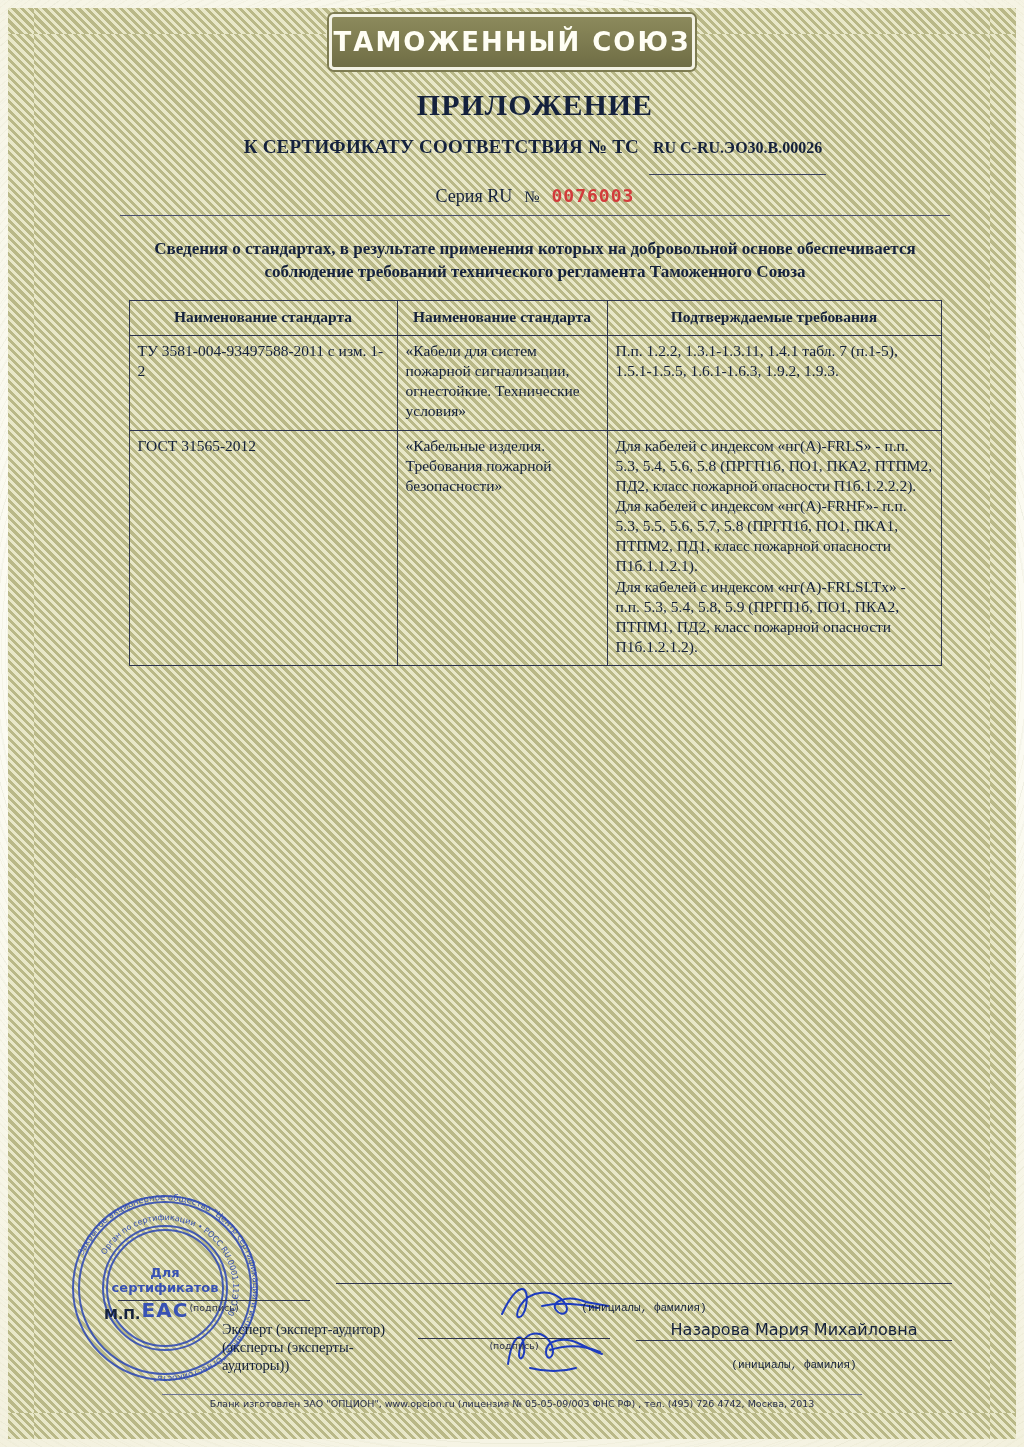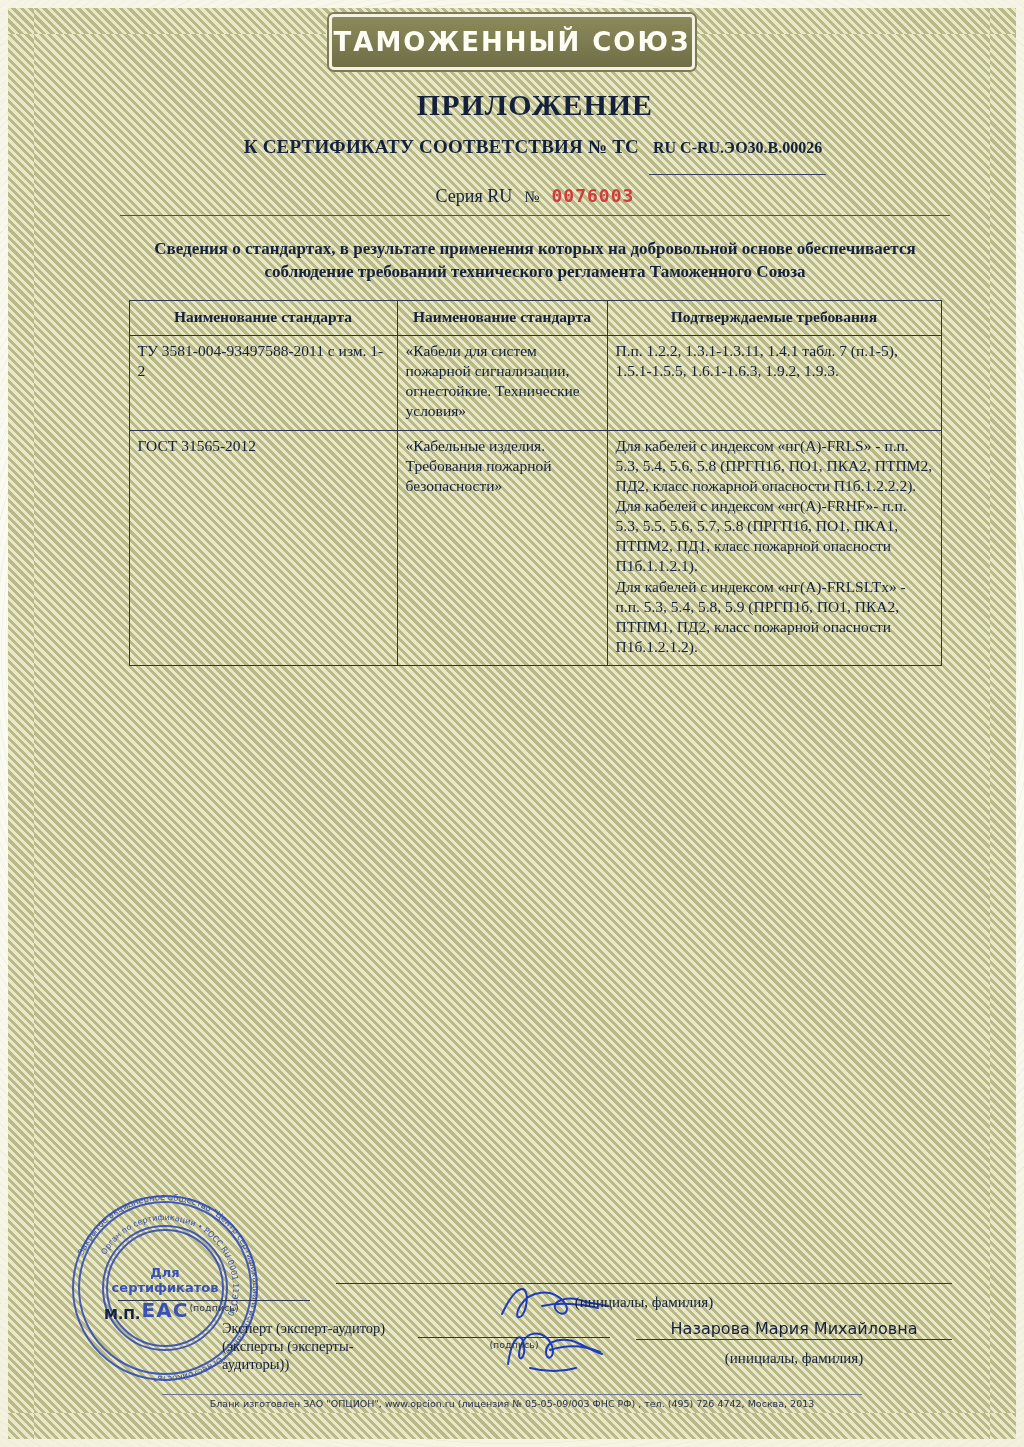--- a/index.html
+++ b/index.html
@@ -212,24 +212,24 @@
   }
   .sig-name {
     flex: 1;
     text-align: center;
   }
   .sig-name .nm {
     font-size: 16px;
     font-family: "DejaVu Sans", sans-serif;
   }
   .sig-name .cap {
-    font-size: 15px;
-    font-family: Liberation Serif, serif;
+    font-size: 11px;
+    font-family: Liberation Mono, monospace;
     border-top: 1px solid #2c3350;
-    padding-top: 10px;
+    padding-top: 18px;
     margin: 1px 12px 0 12px;
   }
   .scribble {
     position: absolute;
     left: 490px;
     top: 1272px;
     width: 150px;
     height: 110px;
     pointer-events: none;
   }

